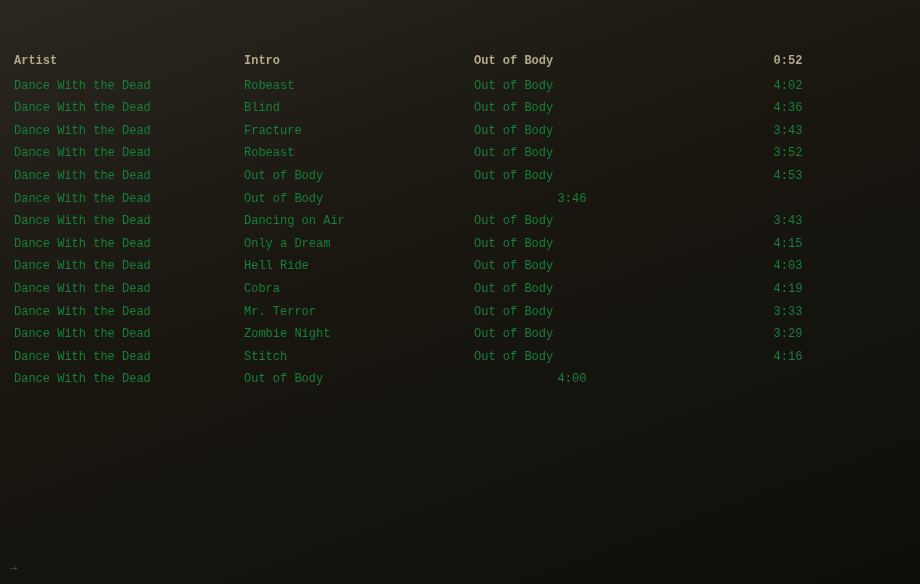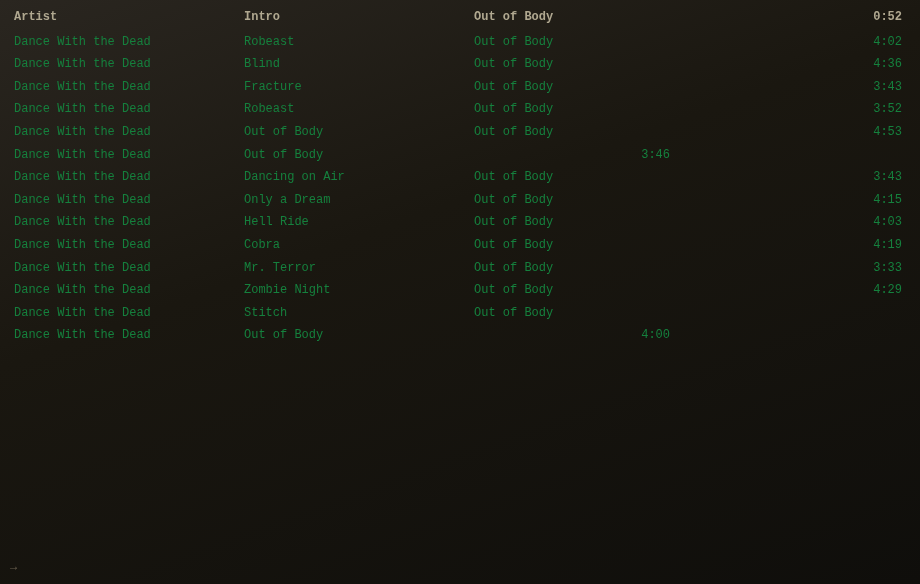--- a/index.html
+++ b/index.html
@@ -14,20 +14,21 @@
       background: linear-gradient(160deg, #2a2620 0%, #1a1710 40%, #0f0e0b 100%);
       font-family: 'Courier New', Courier, monospace;
       color: #8a8070;
       overflow: hidden;
       position: relative;
     }
 
     .track-list {
       width: 100%;
       padding: 6px 0;
+      margin-top: 44px;
     }
 
     .track-row {
       display: grid;
       grid-template-columns: 230px 230px 200px 1fr;
       padding: 2px 14px;
       font-size: 12px;
       line-height: 1.55;
       color: #15803d;
     }
@@ -35,21 +36,21 @@
     .track-row.header {
       color: #b0a890;
       font-weight: bold;
       padding-bottom: 4px;
     }
 
     .col-artist {}
     .col-title {}
     .col-album {}
     .col-duration {
-      text-align: right;
+      text-align: center;
       padding-right: 4px;
     }
 
     .footer {
       position: absolute;
       bottom: 10px;
       left: 10px;
       color: #6a6050;
       font-size: 12px;
       font-family: 'Courier New', Courier, monospace;
@@ -127,26 +128,27 @@
     <div class="track-row">
       <span class="col-artist">Dance With the Dead</span>
       <span class="col-title">Mr. Terror</span>
       <span class="col-album">Out of Body</span>
       <span class="col-duration">3:33</span>
     </div>
     <div class="track-row">
       <span class="col-artist">Dance With the Dead</span>
       <span class="col-title">Zombie Night</span>
       <span class="col-album">Out of Body</span>
-      <span class="col-duration">4:29</span>
+      <span class="col-duration">3:29</span>
     </div>
     <div class="track-row">
       <span class="col-artist">Dance With the Dead</span>
       <span class="col-title">Stitch</span>
       <span class="col-album">Out of Body</span>
+      <span class="col-duration">4:16</span>
     </div>
     <div class="track-row">
       <span class="col-artist">Dance With the Dead</span>
       <span class="col-album">Out of Body</span>
       <span class="col-duration">4:00</span>
     </div>
   </div>
 
 <div class="footer">
   <span>→</span>

